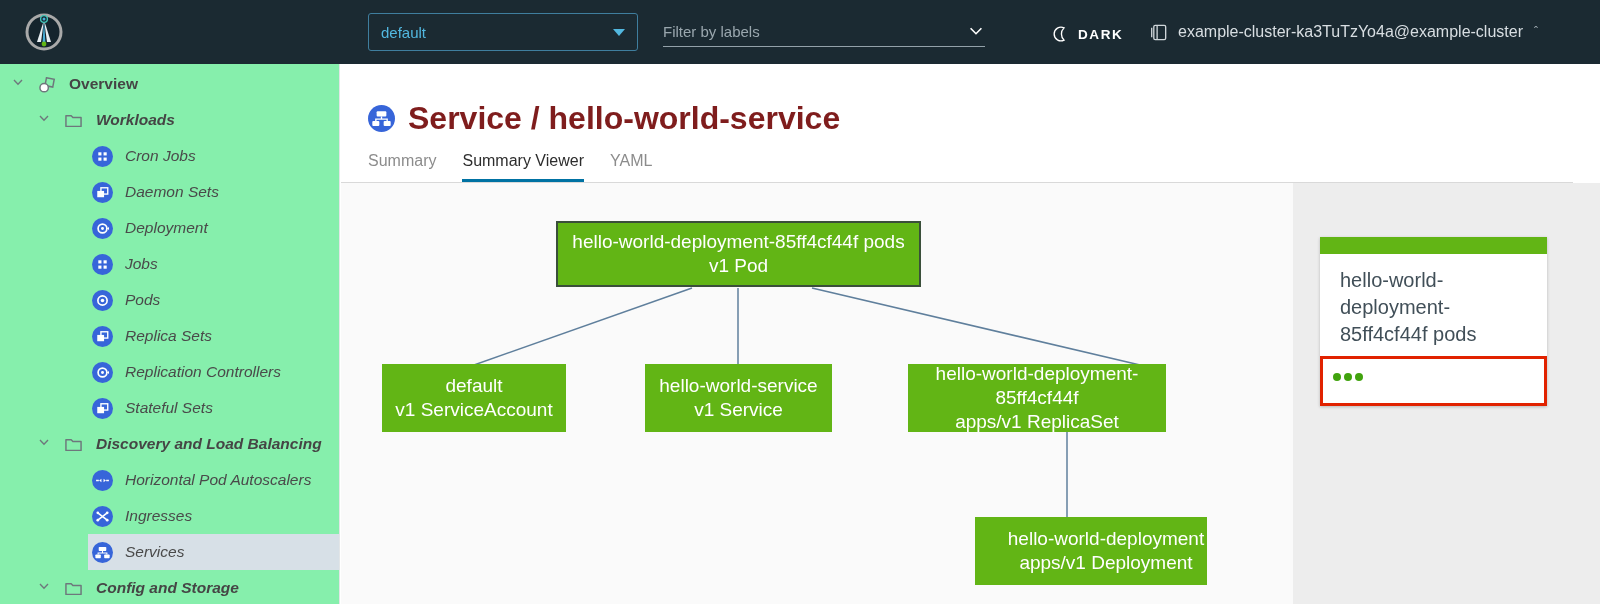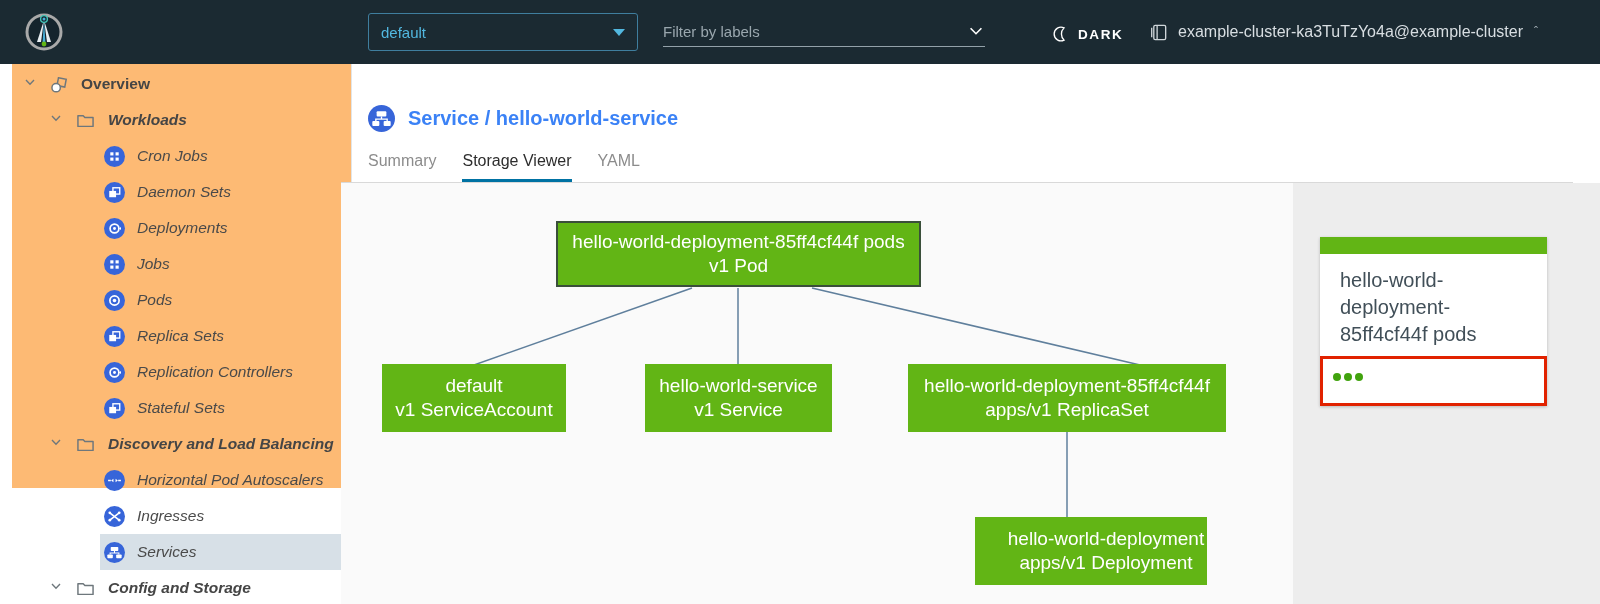--- a/index.html
+++ b/index.html
@@ -24,36 +24,36 @@
   .filter-placeholder { color:#9aa7ae; font-size:15px; }
   .dark-toggle { position:absolute; left:1051px; top:2px; height:64px; display:flex; align-items:center;
                  gap:9px; cursor:pointer; }
   .dark-label { color:#fff; font-size:13.5px; font-weight:bold; letter-spacing:1.6px; }
   .context-switcher { position:absolute; left:1150px; top:0; height:64px; display:flex;
                       align-items:center; gap:9px; cursor:pointer; }
   .context-label { color:#d8dee2; font-size:16px; }
   .context-caret { color:#9fabb2; font-size:12px; margin-left:2px; }
 
   
-  .sidebar { position:absolute; left:12px; top:64px; width:340px; height:424px; background:#fdba74;
+  .sidebar { position:absolute; left:0; top:64px; width:340px; height:540px; background:#86efac;
              border-right:1px solid #e2e5e7; padding-top:2px; }
   .nav-row { height:36px; display:flex; align-items:center; cursor:pointer; position:relative; }
   .nav-row .hl { position:absolute; left:88px; right:0; top:0; bottom:0; background:#d7e0e7; }
   .nav-row > * { position:relative; }
   .nav-label { font-size:15.5px; color:#4a4a4a; }
   .nav-label.bold { font-weight:bold; color:#454545; }
   .lv0 .chev { margin-left:10px; } .lv0 .nav-ic { margin-left:11px; } .lv0 .nav-label { margin-left:11px; }
   .lv1 .chev { margin-left:36px; } .lv1 .nav-ic { margin-left:11px; } .lv1 .nav-label { margin-left:12px;font-style:italic; }
   .lv2 .nav-ic { margin-left:92px; } .lv2 .nav-label { margin-left:12px;font-style:italic; }
   .kicon { width:21px; height:21px; display:block; }
 
   
   .title-row { position:absolute; left:368px; top:96px; height:44px; display:flex;
                align-items:center; gap:13px; }
-  .page-title { font-size:20px; color:#3b82f6; }
+  .page-title { font-size:32px; color:#7f1d1d; }
   .tabs { position:absolute; left:368px; top:152px; display:flex; gap:26px; }
   .tab { font-size:16px; color:#8c8c8c; padding-bottom:9px; cursor:pointer; border-bottom:3px solid transparent; }
   .tab.active { color:#2d2d2d; border-bottom-color:#0072a3; }
   .tab-divider { position:absolute; left:341px; top:182px; width:1232px; height:1px; background:#d9d9d9; }
 
   .graph-area { position:absolute; left:341px; top:183px; width:952px; height:421px; background:#fafafa; }
   .edges { position:absolute; left:341px; top:183px; }
 
   .gnode { position:absolute; background:#62b515; color:#fff; display:flex; flex-direction:column;
            align-items:center; justify-content:center; text-align:center; font-size:19px;
@@ -166,21 +166,21 @@
       </div>
       <div class="nav-row lv2">
         <span class="nav-ic">
           <svg class="kicon" width="21" height="21" viewBox="0 0 20 20">
             <circle cx="10" cy="10" r="10" fill="#3765d9"></circle>
             <circle cx="10" cy="10" r="4.2" fill="none" stroke="#fff" stroke-width="1.6"></circle>
             <circle cx="10" cy="10" r="1.4" fill="#fff"></circle>
             <path d="M14.2 10 l2 -1.4 v2.8 z" fill="#fff"></path>
           </svg>
         </span>
-        <span class="nav-label ">Deployments</span>
+        <span class="nav-label ">Deployment</span>
       </div>
       <div class="nav-row lv2">
         <span class="nav-ic">
           <svg class="kicon" width="21" height="21" viewBox="0 0 20 20">
             <circle cx="10" cy="10" r="10" fill="#3765d9"></circle>
             <rect x="6" y="6" width="3" height="3" fill="#fff"></rect>
             <rect x="11" y="6" width="3" height="3" fill="#fff"></rect>
             <rect x="6" y="11" width="3" height="3" fill="#fff"></rect>
             <rect x="11" y="11" width="3" height="3" fill="#fff"></rect>
           </svg>
@@ -294,21 +294,21 @@
       <circle cx="10" cy="10" r="10" fill="#3765d9"></circle>
       <rect x="6.4" y="4.6" width="7.2" height="3.9" rx="0.7" fill="#fff"></rect>
       <rect x="3.2" y="11.9" width="5.2" height="3.6" rx="0.7" fill="#fff"></rect>
       <rect x="11.6" y="11.9" width="5.2" height="3.6" rx="0.7" fill="#fff"></rect>
       <path d="M10 8.5 v2 M5.8 11.9 v-1.4 h8.4 v1.4" fill="none" stroke="#fff" stroke-width="1"></path>
     </svg>
     <h1 class="page-title">Service / hello-world-service</h1>
   </div>
   <div class="tabs" id="tabs">
       <div class="tab">Summary</div>
-      <div class="tab active">Storage Viewer</div>
+      <div class="tab active">Summary Viewer</div>
       <div class="tab">YAML</div>
     </div>
   <div class="tab-divider"></div>
 
   <div class="graph-area"></div>
   <svg class="edges" width="952" height="421">
     <line x1="351" y1="105" x2="133" y2="182" stroke="#5f7f9c" stroke-width="1.5"></line>
     <line x1="397" y1="105" x2="397" y2="182" stroke="#5f7f9c" stroke-width="1.5"></line>
     <line x1="471" y1="105" x2="799" y2="182" stroke="#5f7f9c" stroke-width="1.5"></line>
     <line x1="726" y1="249" x2="726" y2="335" stroke="#5f7f9c" stroke-width="1.5"></line>
@@ -319,21 +319,21 @@
         <div>v1 Pod</div>
       </div>
       <div class="gnode" style="left: 382px; top: 364px; width: 184px; height: 68px;">
         <div>default</div>
         <div>v1 ServiceAccount</div>
       </div>
       <div class="gnode" style="left: 645px; top: 364px; width: 187px; height: 68px;">
         <div>hello-world-service</div>
         <div>v1 Service</div>
       </div>
-      <div class="gnode" style="left: 908px; top: 364px; width: 318px; height: 68px;">
+      <div class="gnode" style="left: 908px; top: 364px; width: 258px; height: 68px;">
         <div>hello-world-deployment-85ff4cf44f</div>
         <div>apps/v1 ReplicaSet</div>
       </div>
       <div class="gnode" style="left: 975px; top: 517px; width: 232px; height: 68px; padding-left: 30px;">
         <div>hello-world-deployment</div>
         <div>apps/v1 Deployment</div>
       </div>
     </div>
 
   <aside class="detail-panel">

